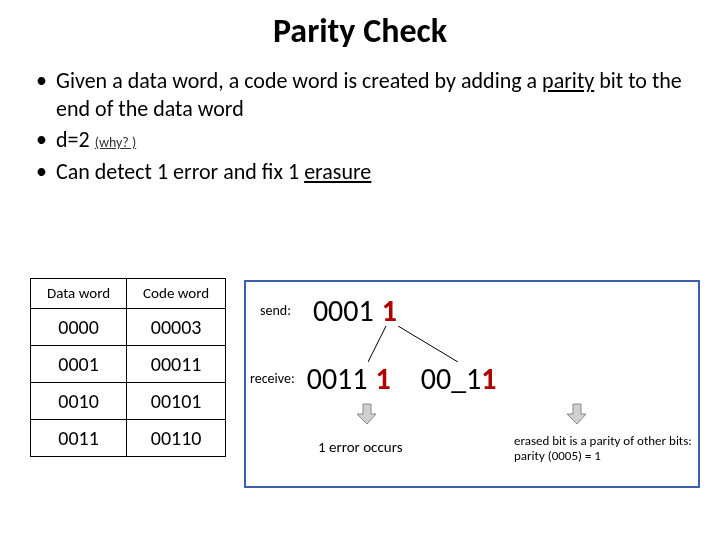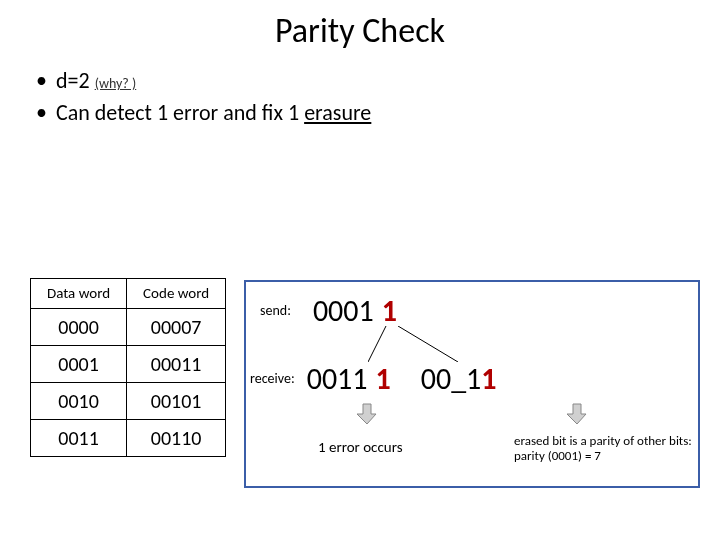--- a/index.html
+++ b/index.html
@@ -8,21 +8,21 @@
     font-family: Calibri, Arial, sans-serif;
     background: #fff;
     color: #000;
     position: relative;
     overflow: hidden;
   }
   .title {
     text-align: center;
     font-size: 34px;
     padding-top: 10px;
-    font-weight: 400;
+    font-weight: 700;
   }
   .bullets {
     padding: 16px 36px 0 56px;
     font-size: 22px;
     line-height: 1.25;
   }
   .bullets li { list-style: none; position: relative; margin-bottom: 4px; }
   .bullets li::before {
     content: "•"; position: absolute; left: -20px; top: 0;
   }
@@ -65,38 +65,41 @@
   .note2 { position: absolute; left: 268px; top: -4px; font-size: 13px; width: 178px; text-align: left; line-height: 1.15; }
   .vlines { position: absolute; left: 122px; top: 44px; width: 90px; height: 36px; }
 </style>
 </head>
 <body>
 
 <h1 class="title">Parity Check</h1>
 
 <ul class="bullets">
   <li>
+    <span>Given a data word, a code word is created by adding a </span><span class="underline">parity</span><span> bit to the end of the data word</span>
+  </li>
+  <li>
     <span>d=2 </span><span class="why underline">(why? )</span>
   </li>
   <li>
     <span>Can detect 1 error and fix 1 </span><span class="underline">erasure</span>
   </li>
 </ul>
 
 <div class="lower">
 
   <table class="tbl">
     <tbody>
         <tr>
       <th><span>Data word</span></th>
       <th><span>Code word</span></th>
     </tr>
     <tr>
       <td>0000</td>
-      <td>00007</td>
+      <td>00003</td>
     </tr>
     <tr>
       <td>0001</td>
       <td>00011</td>
     </tr>
     <tr>
       <td>0010</td>
       <td>00101</td>
     </tr>
     <tr>
@@ -138,17 +141,17 @@
         </svg>
     </span>
     <span class="dnarr" style="left:320px; top:120px;">
       <svg viewBox="0 0 22 24">
           <path d="M7 2 h8 v10 h5 L11 22 1 12 h6 Z" fill="#d0d0d0" stroke="#888"></path>
         </svg>
     </span>
 
     <div class="notes">
       <div class="note1">1 error occurs</div>
-      <div class="note2">erased bit is a parity of other bits: parity (0001) = 7</div>
+      <div class="note2">erased bit is a parity of other bits: parity (0005) = 1</div>
     </div>
   </div>
 
 </div>
 
 </body></html>

